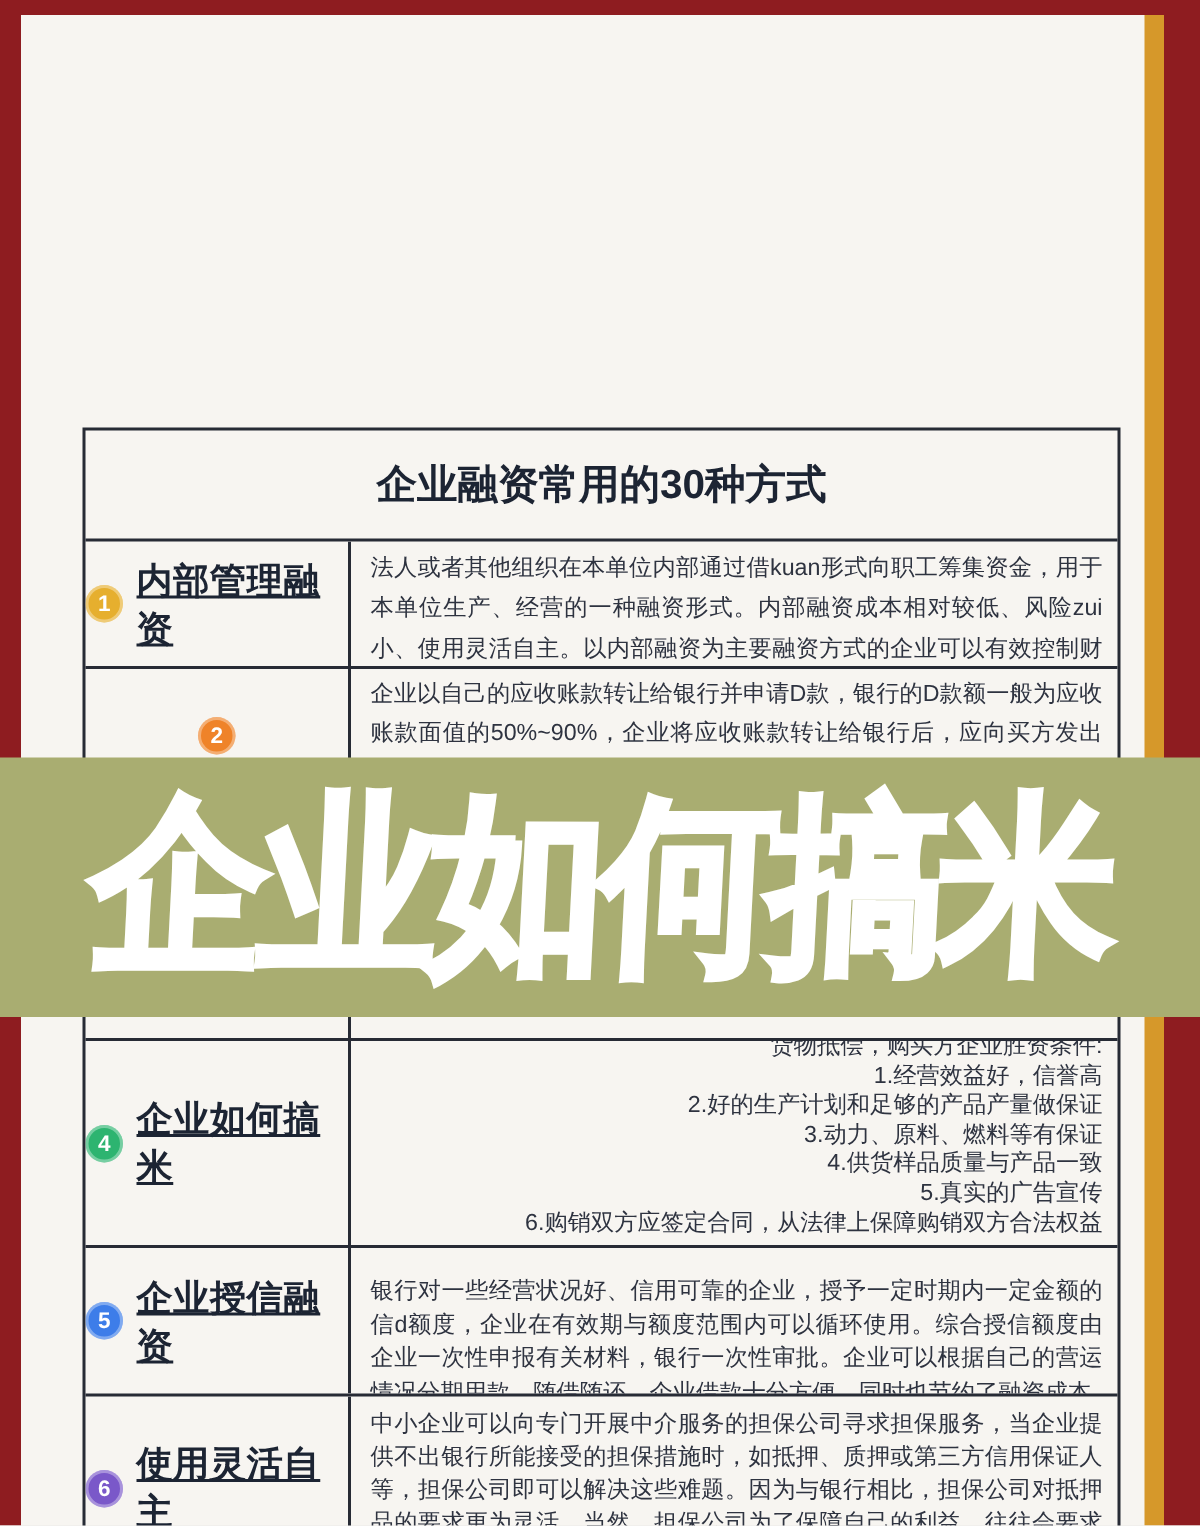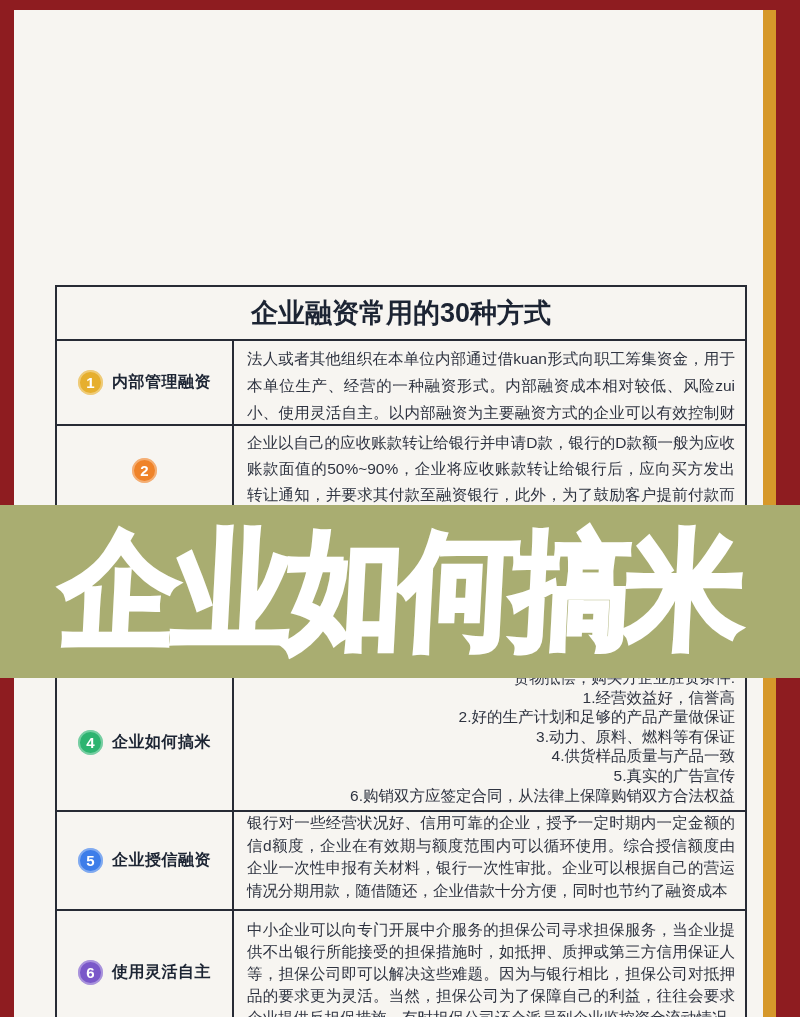--- a/index.html
+++ b/index.html
@@ -22,36 +22,36 @@
          font-weight:900;line-height:1.06;}
   .title-line1{font-size:88px;letter-spacing:1px;-webkit-text-stroke:3px currentColor;}
   .title-line2{font-size:99px;letter-spacing:5px;margin-top:8px;-webkit-text-stroke:3px currentColor;}
   .hl{position:relative;color:var(--title_red);z-index:0;-webkit-text-stroke:3px currentColor;}
   .hl::after{content:"";position:absolute;left:-6px;right:-42px;bottom:-4px;height:30px;
              background:var(--highlight_yellow);z-index:-1;}
 
   
   .table{position:absolute;left:55px;top:285px;width:692px;border:2px solid var(--table_border);
          background:transparent;}
-  .thead{height:54px;display:flex;align-items:center;justify-content:center;
+  .thead{height:74px;display:flex;align-items:center;justify-content:center;
          border-bottom:2px solid var(--table_border);font-size:27px;font-weight:800;color:var(--label_navy);text-align:center;}
   .row{display:flex;border-bottom:2px solid var(--table_border);overflow:hidden;}
   .row:last-child{border-bottom:none;}
   .label-cell{width:177px;flex:none;border-right:2px solid var(--table_border);
               display:flex;align-items:center;justify-content:center;gap:9px;}
   .badge{width:25px;height:25px;flex:none;border-radius:50%;color:#fff;font-size:15px;font-weight:800;
          display:flex;align-items:center;justify-content:center;box-shadow:inset 0 0 0 2px rgba(255,255,255,.35);}
-  .label{font-size:16px;font-weight:800;color:var(--label_navy);letter-spacing:.5px;}
+  .label{font-size:24px;font-weight:800;color:var(--label_navy);letter-spacing:.5px;text-decoration:underline;}
   .desc-cell{flex:1;padding:4px 10px 0 13px;font-size:15.5px;color:var(--body_text);
              white-space:pre-line;text-align:justify;}
   .r1{height:85px;}  .r1 .desc-cell{line-height:27px;padding-top:4px;}
   .r2{height:90px;}  .r2 .desc-cell{line-height:26px;padding-top:4px;}
   .r3{height:158px;}
   .r4{height:138px;} .r4 .desc-cell{line-height:19.6px;padding-top:0;margin-top:-6px;text-align:right;}
-  .r5{height:99px;}  .r5 .desc-cell{line-height:22.5px;padding-top:0;}
+  .r5{height:99px;}  .r5 .desc-cell{line-height:22.5px;padding-top:18px;}
   .r6{height:122px;} .r6 .desc-cell{line-height:22px;padding-top:8px;}
 
   
   .overlay{position:absolute;left:0;top:505px;width:800px;height:173px;background:var(--overlay_olive);
            display:flex;align-items:center;justify-content:center;z-index:5;}
   .overlay-text{color:var(--overlay_text);font-size:118px;font-weight:900;letter-spacing:-5px;
                 transform:skewX(-3deg) scaleY(1.08);-webkit-text-stroke:4px currentColor;white-space:nowrap;}
 </style>
 </head>
 <body>

